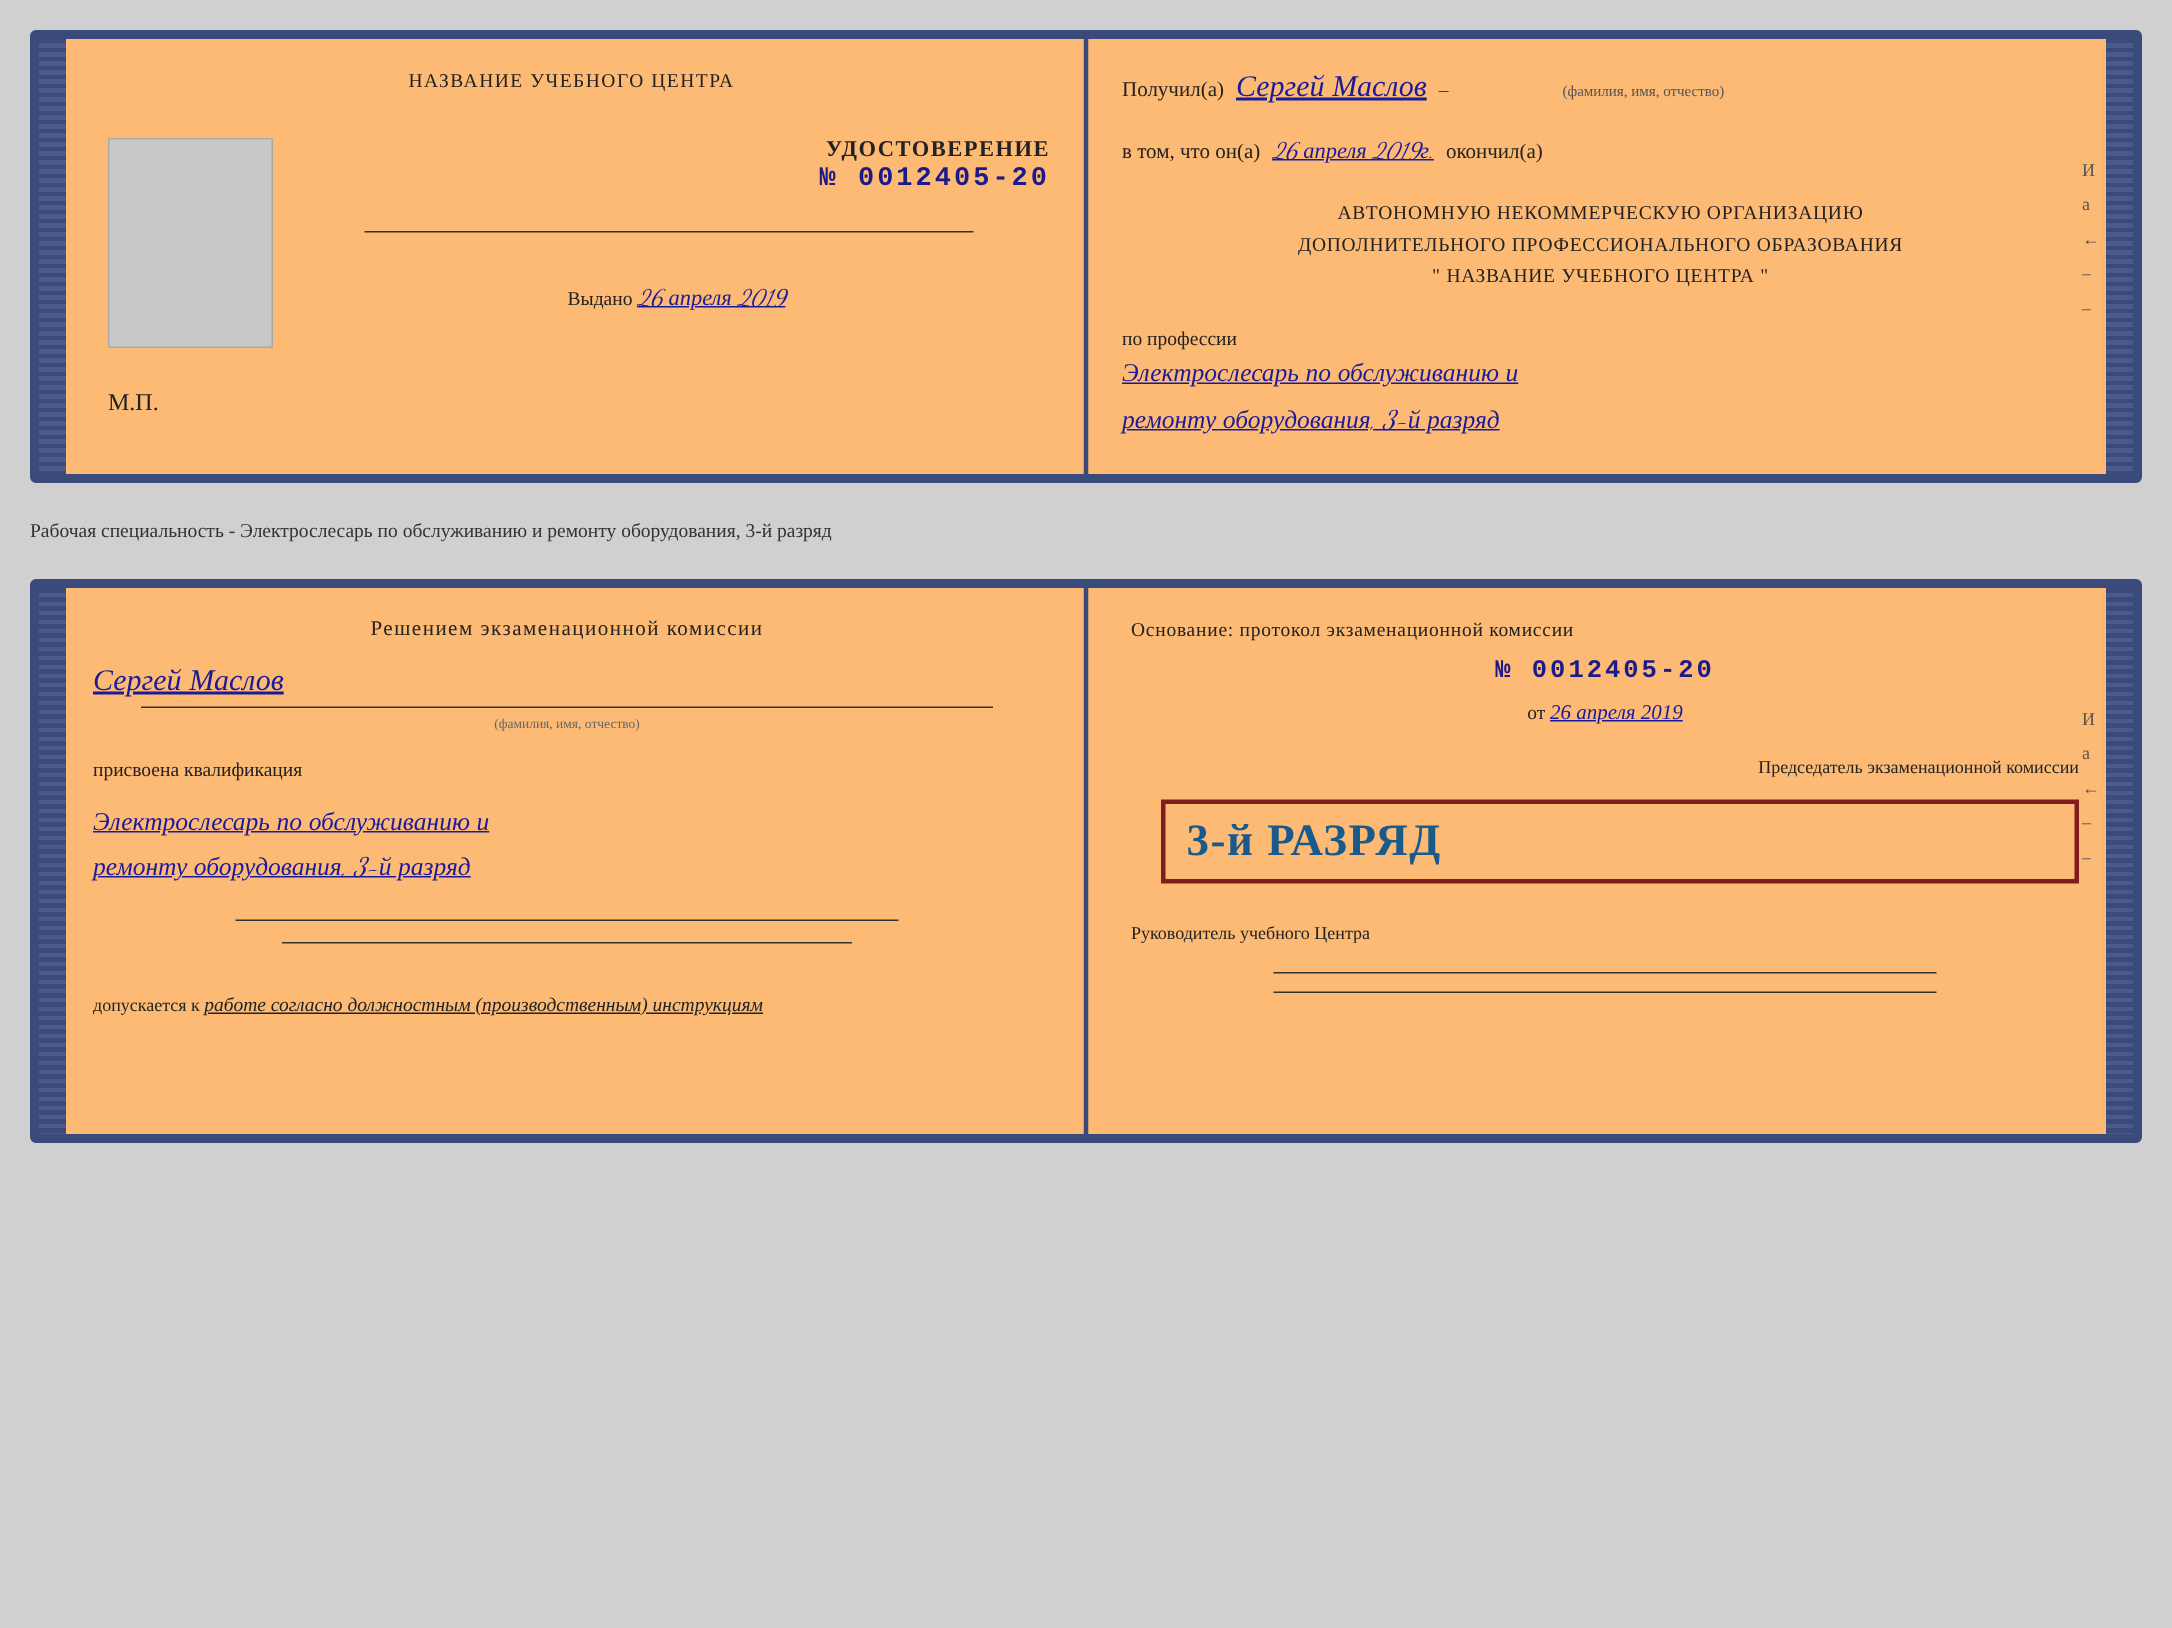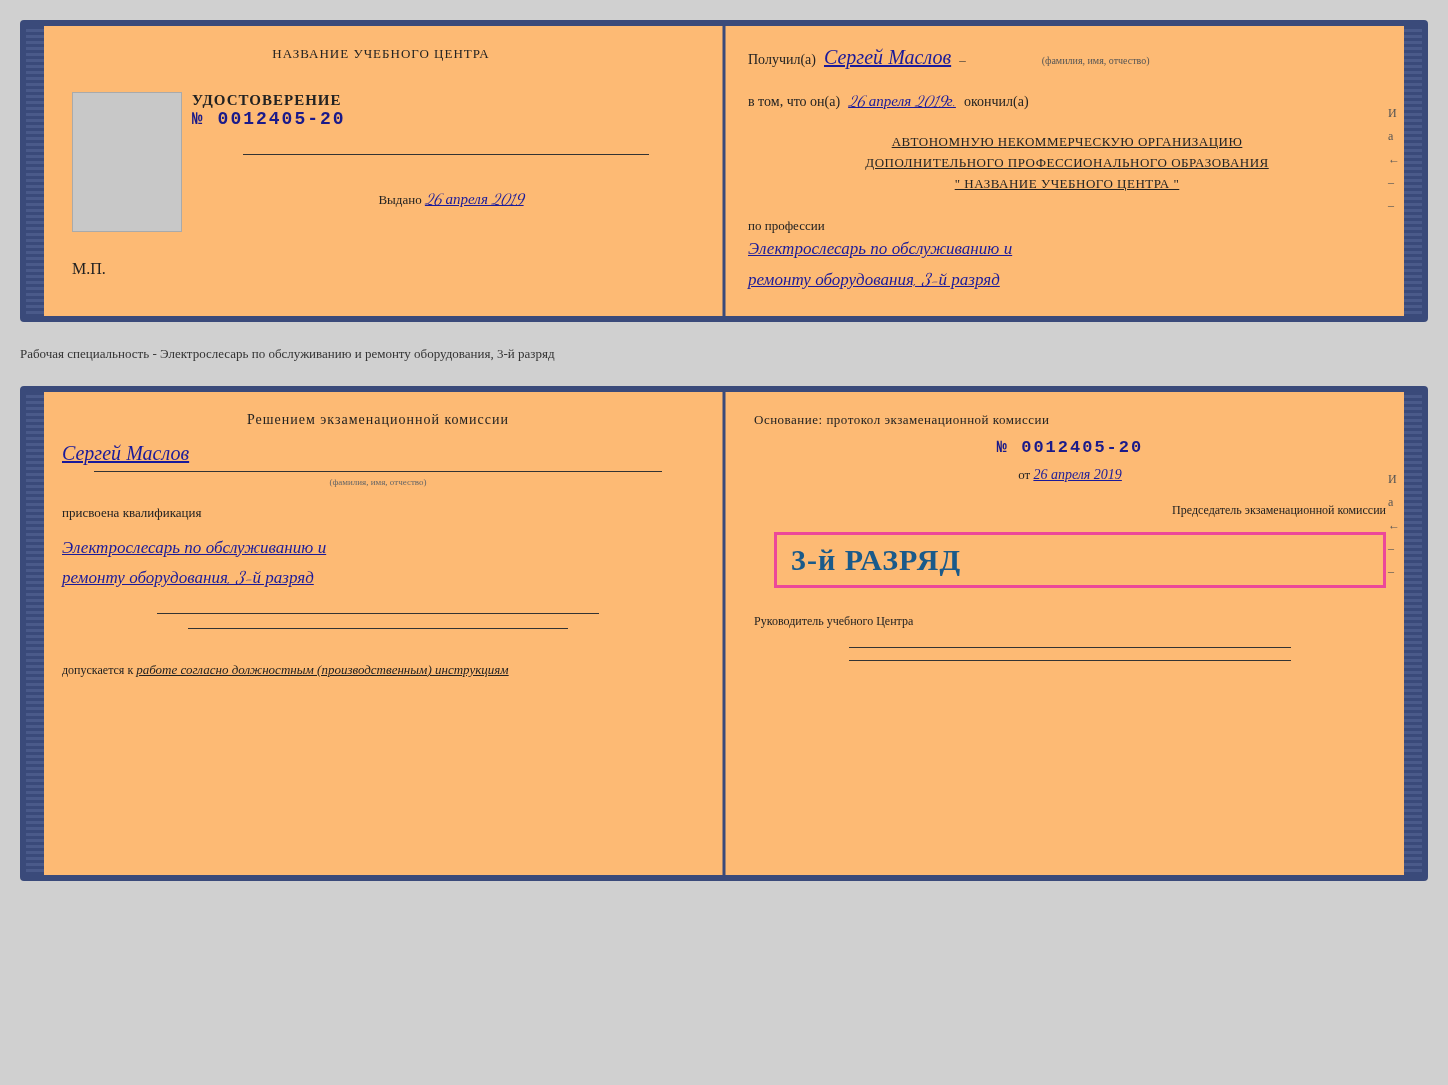--- a/index.html
+++ b/index.html
@@ -96,21 +96,21 @@
 
     .photo-placeholder {
       width: 110px;
       height: 140px;
       background: #c8c8c8;
       border: 1px solid #aaa;
       margin: 10px 0 10px 10px;
     }
 
     .udostoverenie-block {
-      text-align: left;
+      text-align: right;
       margin: 10px auto;
       width: 100%;
     }
 
     .udostoverenie-title {
       font-size: 15px;
       text-transform: uppercase;
       letter-spacing: 1px;
       color: #222;
       font-weight: bold;
@@ -209,21 +209,21 @@
 
     
     .middle-label {
       font-size: 13px;
       color: #333;
       padding: 6px 0;
     }
 
     
     .bottom-cert {
-      height: 495px;
+      height: 376px;
     }
 
     .bottom-cert .cert-left {
       display: flex;
       flex-direction: column;
       gap: 8px;
       padding-left: 36px;
     }
 
     .bottom-cert .cert-right {
@@ -291,21 +291,21 @@
       letter-spacing: 2px;
     }
 
     .ot-date-line {
       font-size: 13px;
       color: #222;
     }
 
     .stamp-block {
       position: relative;
-      border: 3px solid #ec4899;
+      border: 3px solid #7f1d1d;
       display: inline-block;
       padding: 8px 14px;
       margin: 6px 0;
     }
 
     .stamp-big-text {
       font-size: 30px;
       font-weight: bold;
       color: #1a5a8a;
       font-family: 'Times New Roman', serif;
@@ -419,21 +419,21 @@
         <br>
         <span class="small-label" style="margin-left:60px;">(фамилия, имя, отчество)</span>
       </div>
 
       <div style="display:flex; align-items:baseline; gap:8px; flex-wrap:wrap; margin-top:8px;">
         <span class="v-tom-line">в том, что он(а)</span>
         <span class="handwritten-date">26 апреля 2019г.</span>
         <span class="v-tom-line">окончил(а)</span>
       </div>
 
-      <div class="autonomnuyu-block" style="margin-top:8px;text-decoration:underline;">
+      <div class="autonomnuyu-block" style="margin-top:8px;">
         <div>АВТОНОМНУЮ НЕКОММЕРЧЕСКУЮ ОРГАНИЗАЦИЮ</div>
         <div>ДОПОЛНИТЕЛЬНОГО ПРОФЕССИОНАЛЬНОГО ОБРАЗОВАНИЯ</div>
         <div>"   НАЗВАНИЕ УЧЕБНОГО ЦЕНТРА   "</div>
       </div>
 
       <div class="po-professii-block" style="margin-top:10px;">
         <div style="font-size:13px; color:#222;">по профессии</div>
         <div class="handwritten-profession">
           <div>Электрослесарь по обслуживанию и</div>
           <div>ремонту оборудования, 3-й разряд</div>

